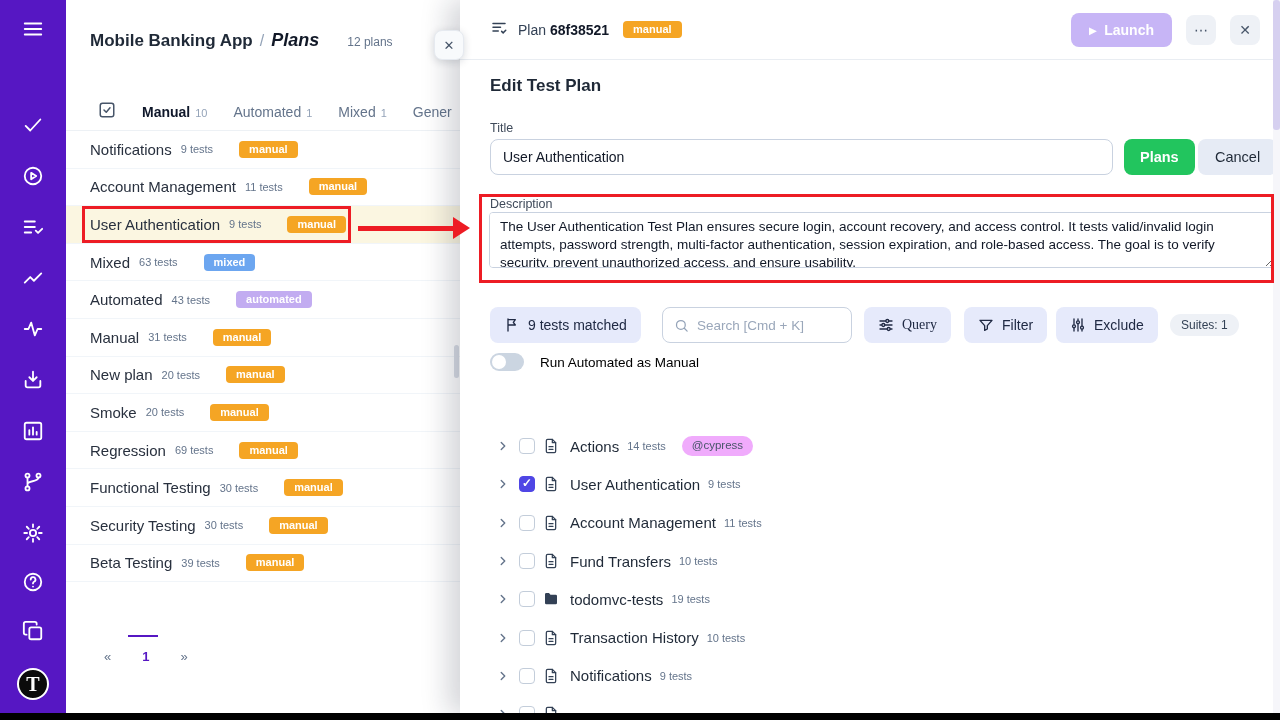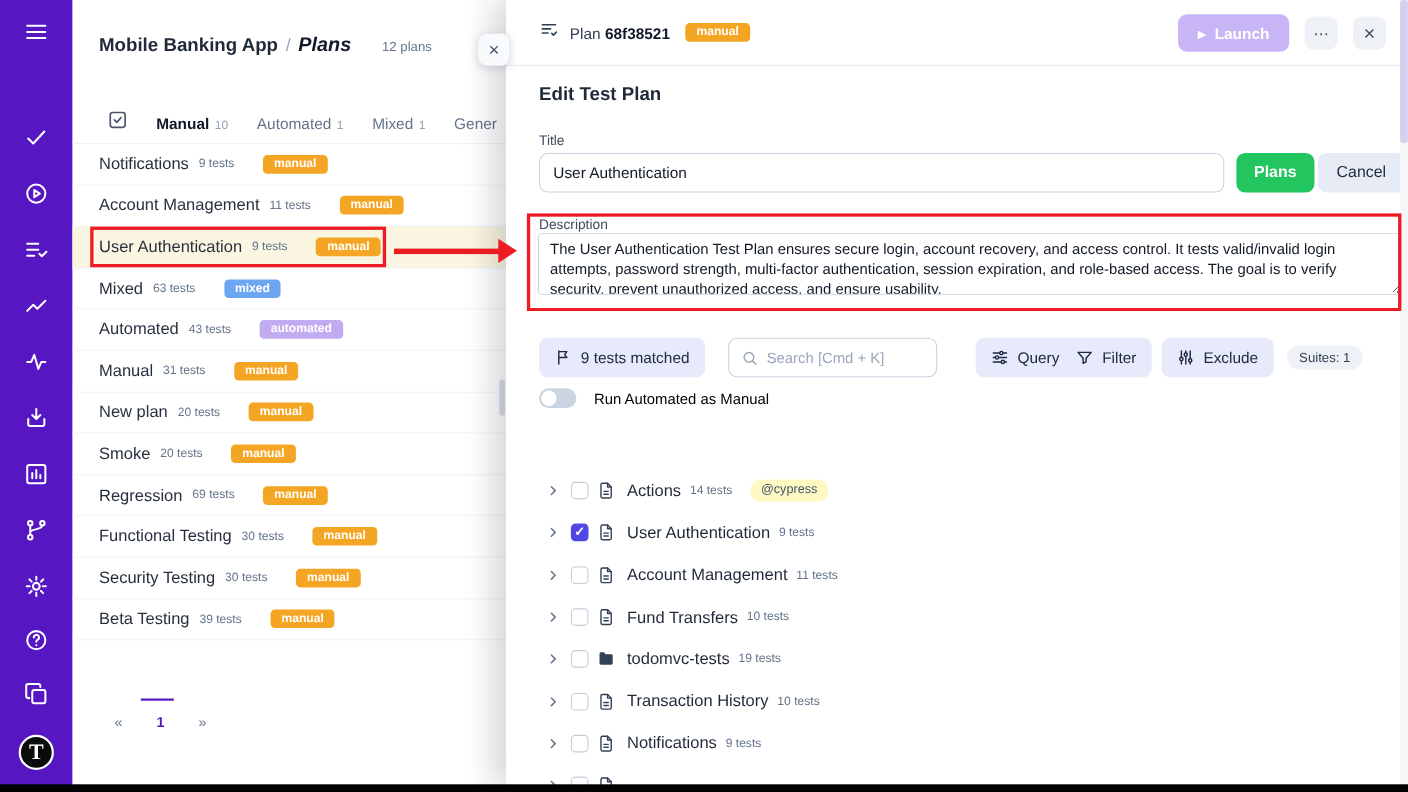--- a/index.html
+++ b/index.html
@@ -84,21 +84,21 @@
   .toolbar { position:absolute; left:0; top:307px; width:100%; height:36px; }
   .tb-btn { position:absolute; height:36px; background:#e6eafb; border:none; border-radius:8px; color:#202a44;
             font-size:14px; font-weight:500; display:flex; align-items:center; gap:8px; padding:0 14px; cursor:pointer; }
   .tb-btn svg { width:16px; height:16px; stroke:#202a44; fill:none; stroke-width:2; stroke-linecap:round; stroke-linejoin:round; }
   .matched-btn { left:30px; }
   .search-box { position:absolute; left:202px; top:0; width:190px; height:36px; border:1px solid #c9d2e0; border-radius:8px;
                 display:flex; align-items:center; gap:8px; padding:16px 11px; }
   .search-box svg { width:15px; height:15px; stroke:#94a3b8; fill:none; stroke-width:2; stroke-linecap:round; }
   .search-input { border:none; outline:none; flex:1; font-size:13.5px; color:#111827; font-family:"Liberation Sans", sans-serif; min-width:0; }
   .search-input::placeholder { color:#9aa7ba; }
-  .query-btn { left:427px; }
+  .query-btn { left:404px;font-family:Liberation Serif, serif; }
   .filter-btn { left:504px; }
   .exclude-btn { left:596px; }
   .suites-pill { position:absolute; left:710px; top:7px; background:#eef1f6; border-radius:13px; font-size:12px;
                  color:#334155; font-weight:500; padding:5px 11px; line-height:1; }
 
   .toggle-row { position:absolute; left:30px; top:353px; display:flex; align-items:center; gap:16px; }
   .toggle { width:34px; height:18px; border-radius:9px; background:#cbd5e1; position:relative; cursor:pointer; }
   .toggle-knob { position:absolute; left:2px; top:2px; width:14px; height:14px; border-radius:50%; background:#fff; }
   .toggle-label { font-size:13.5px; color:#000000; }
 
@@ -107,21 +107,21 @@
   .chev { width:16px; height:16px; display:flex; align-items:center; justify-content:center; margin-right:8px; }
   .chev svg { width:14px; height:14px; stroke:#64748b; fill:none; stroke-width:2.4; stroke-linecap:round; stroke-linejoin:round; }
   .cb { width:16px; height:16px; border:1.5px solid #c3cdda; border-radius:4px; background:#fff; margin-right:7px; position:relative; }
   .cb[data-checked="true"] { background:#4f46e5; border-color:#4f46e5; }
   .cb[data-checked="true"]::after { content:"✓"; position:absolute; left:2px; top:-1px; color:#fff; font-size:12px; font-weight:bold; }
   .sicon { width:17px; height:17px; margin-right:11px; display:flex; align-items:center; justify-content:center; }
   .sicon svg { width:16px; height:16px; stroke:#334155; fill:none; stroke-width:1.9; stroke-linecap:round; stroke-linejoin:round; }
   .sicon svg.filled { fill:#334155; stroke:none; }
   .sname { font-size:15px; font-weight:500; color:#1f2937; }
   .stests { font-size:11px; color:#64748b; margin-left:8px; }
-  .stag { background:#fef9c3; border-radius:11px; font-size:11.5px; color:#475569; padding:4px 10px; margin-left:16px; line-height:1; }
+  .stag { background:#f0abfc; border-radius:11px; font-size:11.5px; color:#475569; padding:4px 10px; margin-left:16px; line-height:1; }
 
   .drawer-scroll-track { position:absolute; right:0; top:0; width:7px; height:714px; background:#f6f6fa; }
   .drawer-scroll-thumb { position:absolute; right:0; top:0; width:7px; height:130px; background:#d6d0f0; border-radius:3px; }
 
   
   .mid-close-btn { position:absolute; left:434px; top:30px; width:30px; height:30px; background:#f8fafc; border:1px solid #e6eaf0;
                    border-radius:8px; box-shadow:0 2px 8px rgba(15,23,42,.16); color:#475569; font-size:13px;
                    display:flex; align-items:center; justify-content:center; cursor:pointer; z-index:45; }
 
   

